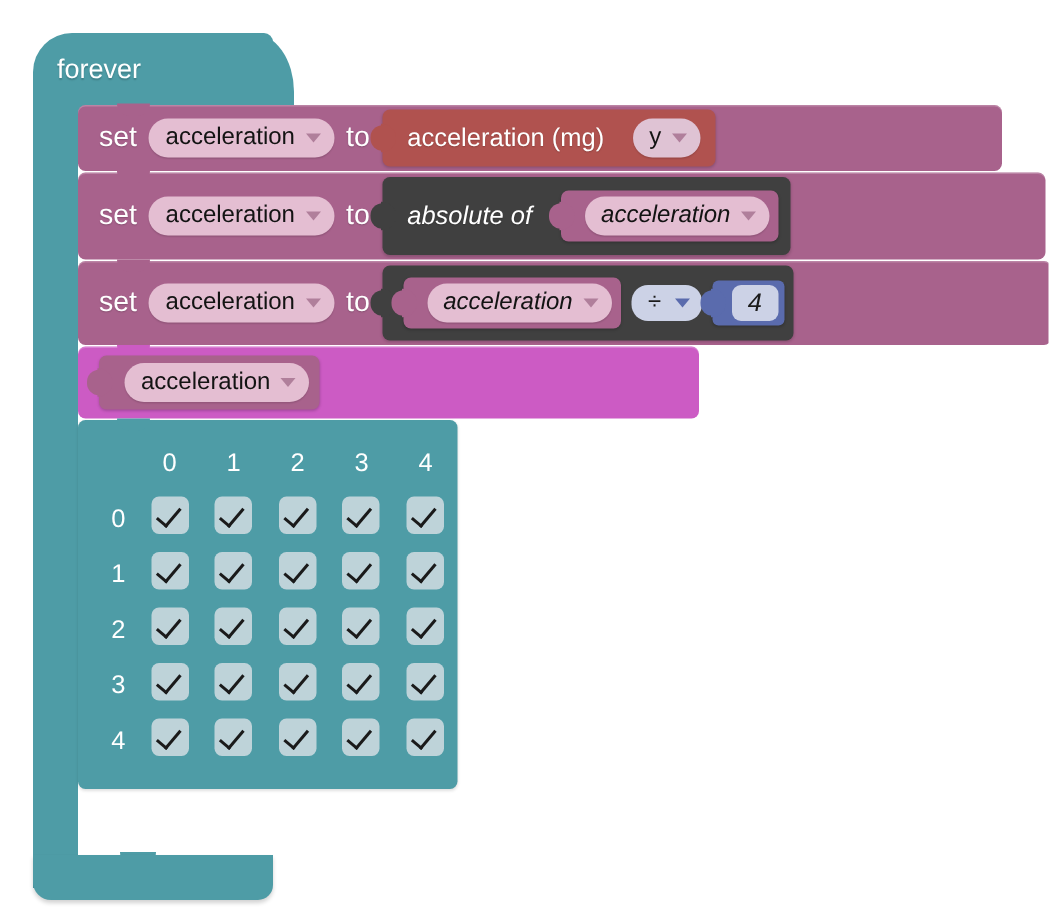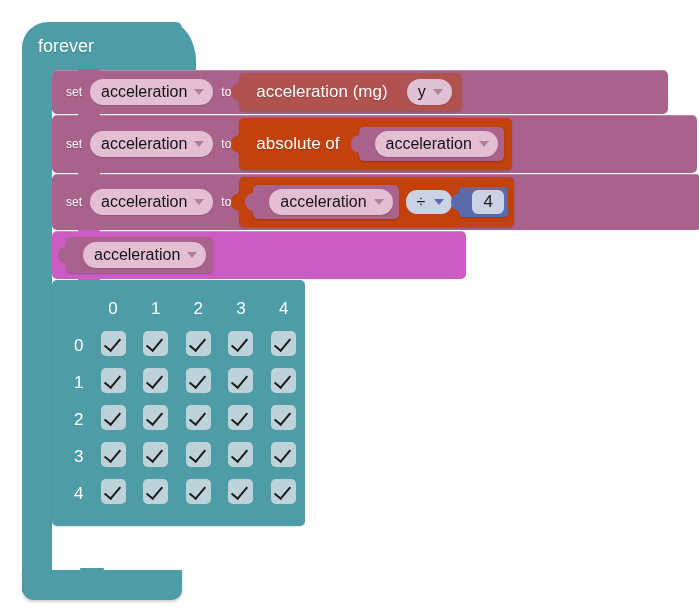--- a/index.html
+++ b/index.html
@@ -68,29 +68,29 @@
     background:inherit;
     border-bottom-left-radius:8px;border-bottom-right-radius:8px;
   }
   .stmt-row{
     display:flex;align-items:center;
     height:100%;
     padding-left:14px;
     gap:8px;
   }
   .kw{
-    color:#ffffff;font-size:12px;line-height:18px;white-space:nowrap;
+    color:#ffffff;font-size:19px;line-height:18px;white-space:nowrap;
     text-shadow:0 1px 1px rgba(0,0,0,.2);
   }
 
   
   .c-variable{background:#a8628c;}
   .c-led{background:#cc5bc4;}
   .c-input{background:#b0524f;}
-  .c-math{background:#c2410c;}
+  .c-math{background:#404040;font-style:italic;}
 
   
   .pill{
     display:inline-flex;align-items:center;gap:7px;
     background:#e4bed2;
     border-radius:13px;
     padding:3px 9px 3px 11px;
     height:26px;box-sizing:border-box;
     color:#131313;font-size:16px;line-height:18px;
     white-space:nowrap;

